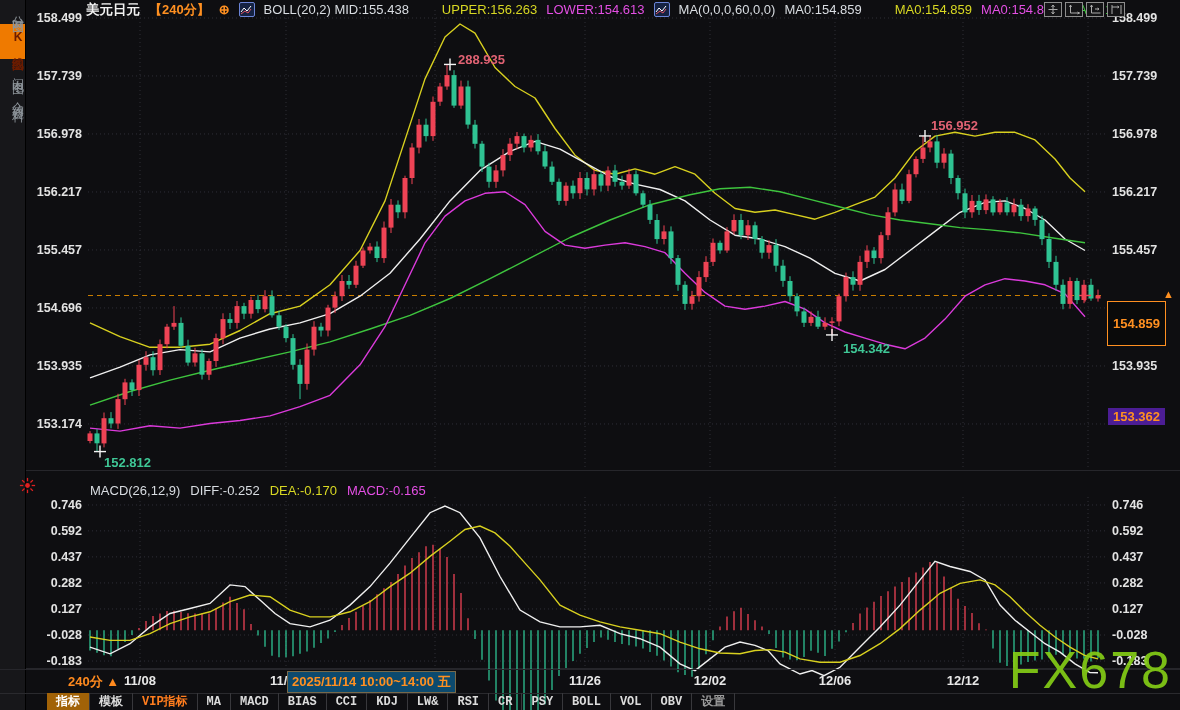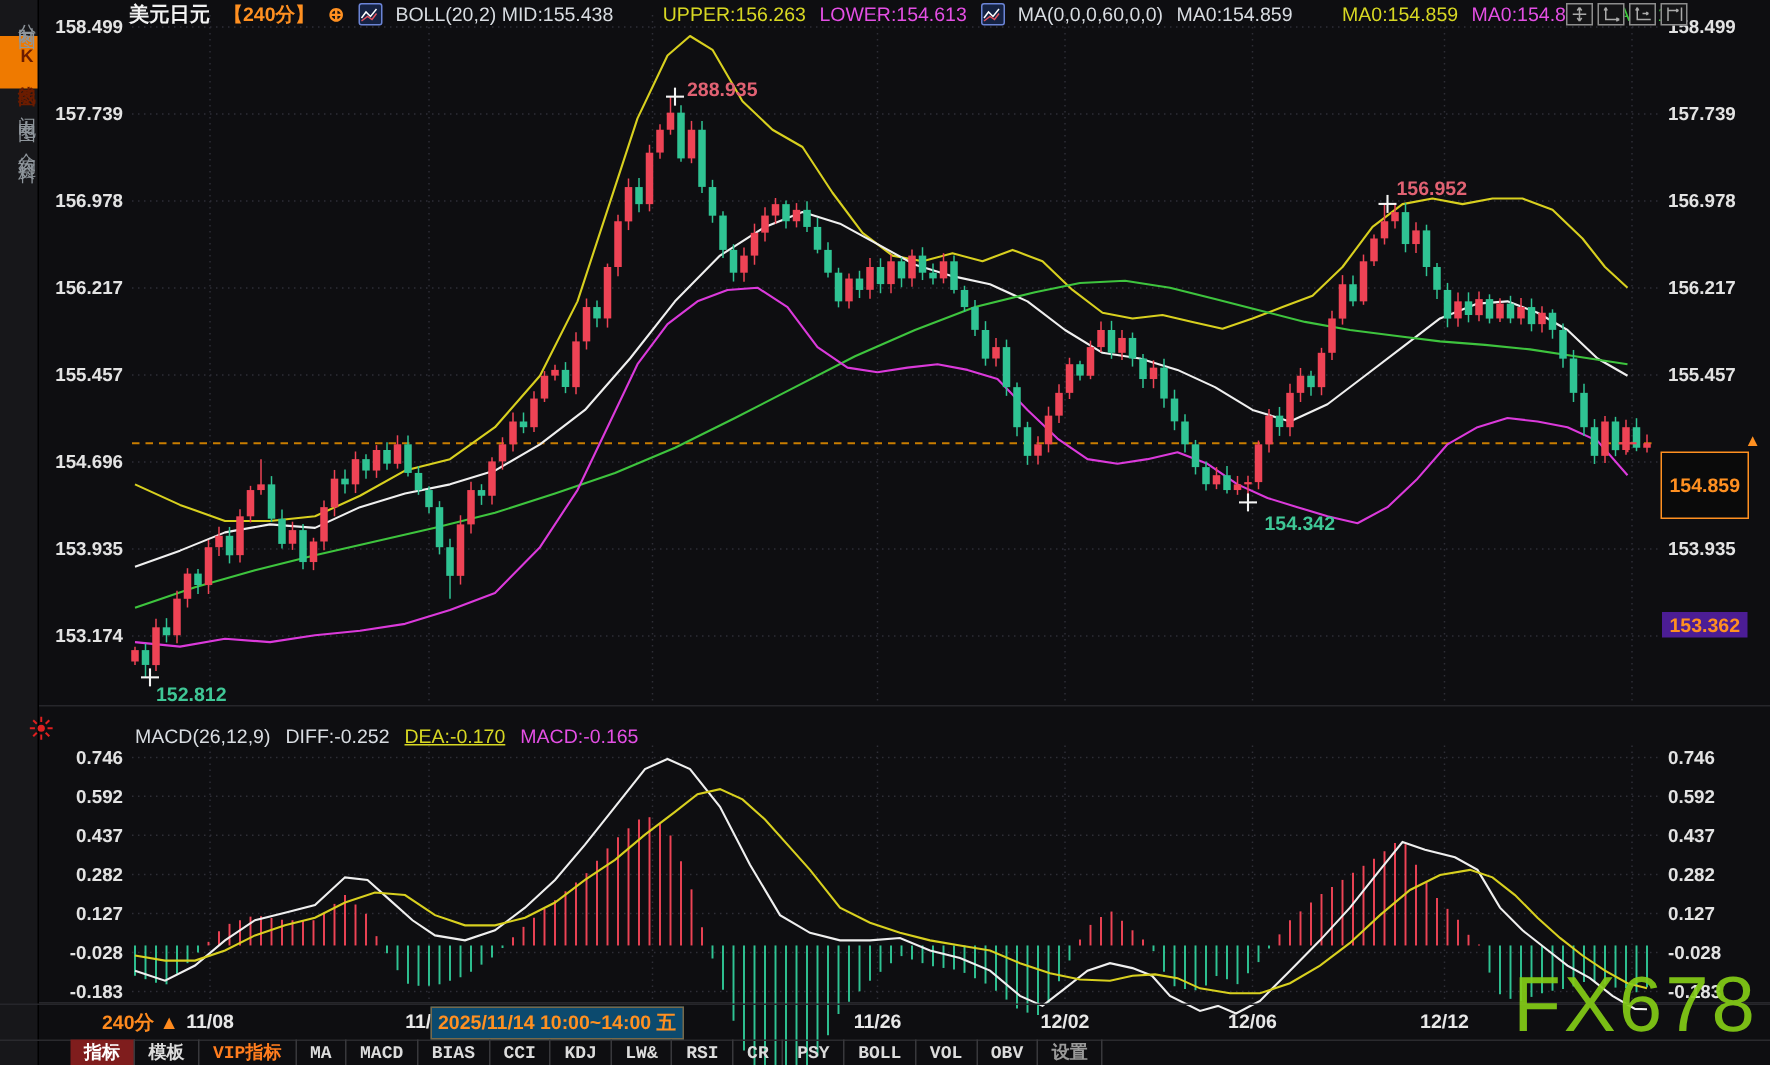--- a/index.html
+++ b/index.html
@@ -29,32 +29,32 @@
   .ax-right{left:1112px;text-align:left;}
   
   .marker-label{position:absolute;font-size:13px;font-weight:bold;z-index:3;}
   
   #cur-price{left:1107px;top:301px;border:1px solid #ff9021;background:#0a0a0a;color:#ff9021;
              font-size:13px;font-weight:bold;padding:14px 5px;z-index:4;}
   #cur-arrow{left:1163px;top:288px;color:#ff9021;font-size:11px;z-index:4;}
   #low-box{left:1108px;top:408px;background:#4c1d95;color:#ff9021;font-size:13px;font-weight:bold;padding:1px 5px;z-index:4;}
   
   #macd-header{left:90px;top:483px;display:flex;gap:10px;font-size:13px;white-space:nowrap;z-index:3;}
-  #macd-header .w{color:#d9dde2;} #macd-header .y{color:#d8d823;text-decoration:underline;} #macd-header .m{color:#e44fe4;}
+  #macd-header .w{color:#d9dde2;} #macd-header .y{color:#d8d823;} #macd-header .m{color:#e44fe4;}
   
   #xaxis-row{left:0;top:669px;width:1180px;height:23px;border-top:1px solid #26262b;border-bottom:1px solid #2a2a2e;z-index:3;}
   #period-label{position:absolute;left:68px;top:3px;color:#ff8a1e;font-size:13px;font-weight:bold;}
   .xdate{position:absolute;top:3px;transform:translateX(-50%);color:#e8e8e8;font-size:13px;font-weight:bold;}
   #xtooltip{position:absolute;left:287px;top:1px;background:#0c4a6e;border:1px solid #77694a;color:#ff9021;
             font-size:13px;font-weight:bold;padding:1px 4px;white-space:nowrap;z-index:5;}
   
   #toolbar{left:47px;top:693px;height:17px;display:flex;align-items:stretch;z-index:4;font-family:"Liberation Mono",monospace;}
   .tb-item{display:flex;align-items:center;padding:0 9px;font-size:12px;font-weight:bold;color:#dcdcdc;
            border-right:1px solid #38383c;cursor:pointer;white-space:nowrap;}
-  .tb-item.active{background:#7f1d1d;color:#fff;}
+  .tb-item.active{background:#a16207;color:#fff;}
   .tb-item.vip{color:#ff7d1e;}
   .tb-item.dim{color:#9a9a9a;}
   #watermark{right:8px;bottom:10px;font-size:52px;letter-spacing:2px;color:#84cc16;opacity:.92;z-index:6;pointer-events:none;font-weight:400;}
   #starburst{left:19px;top:477px;z-index:4;}
 </style>
 </head>
 <body>
 
 <svg id="plot" width="1180" height="710">
     <line x1="140" y1="10" x2="140" y2="468" stroke="#2e2e37" stroke-dasharray="1 3"></line>

